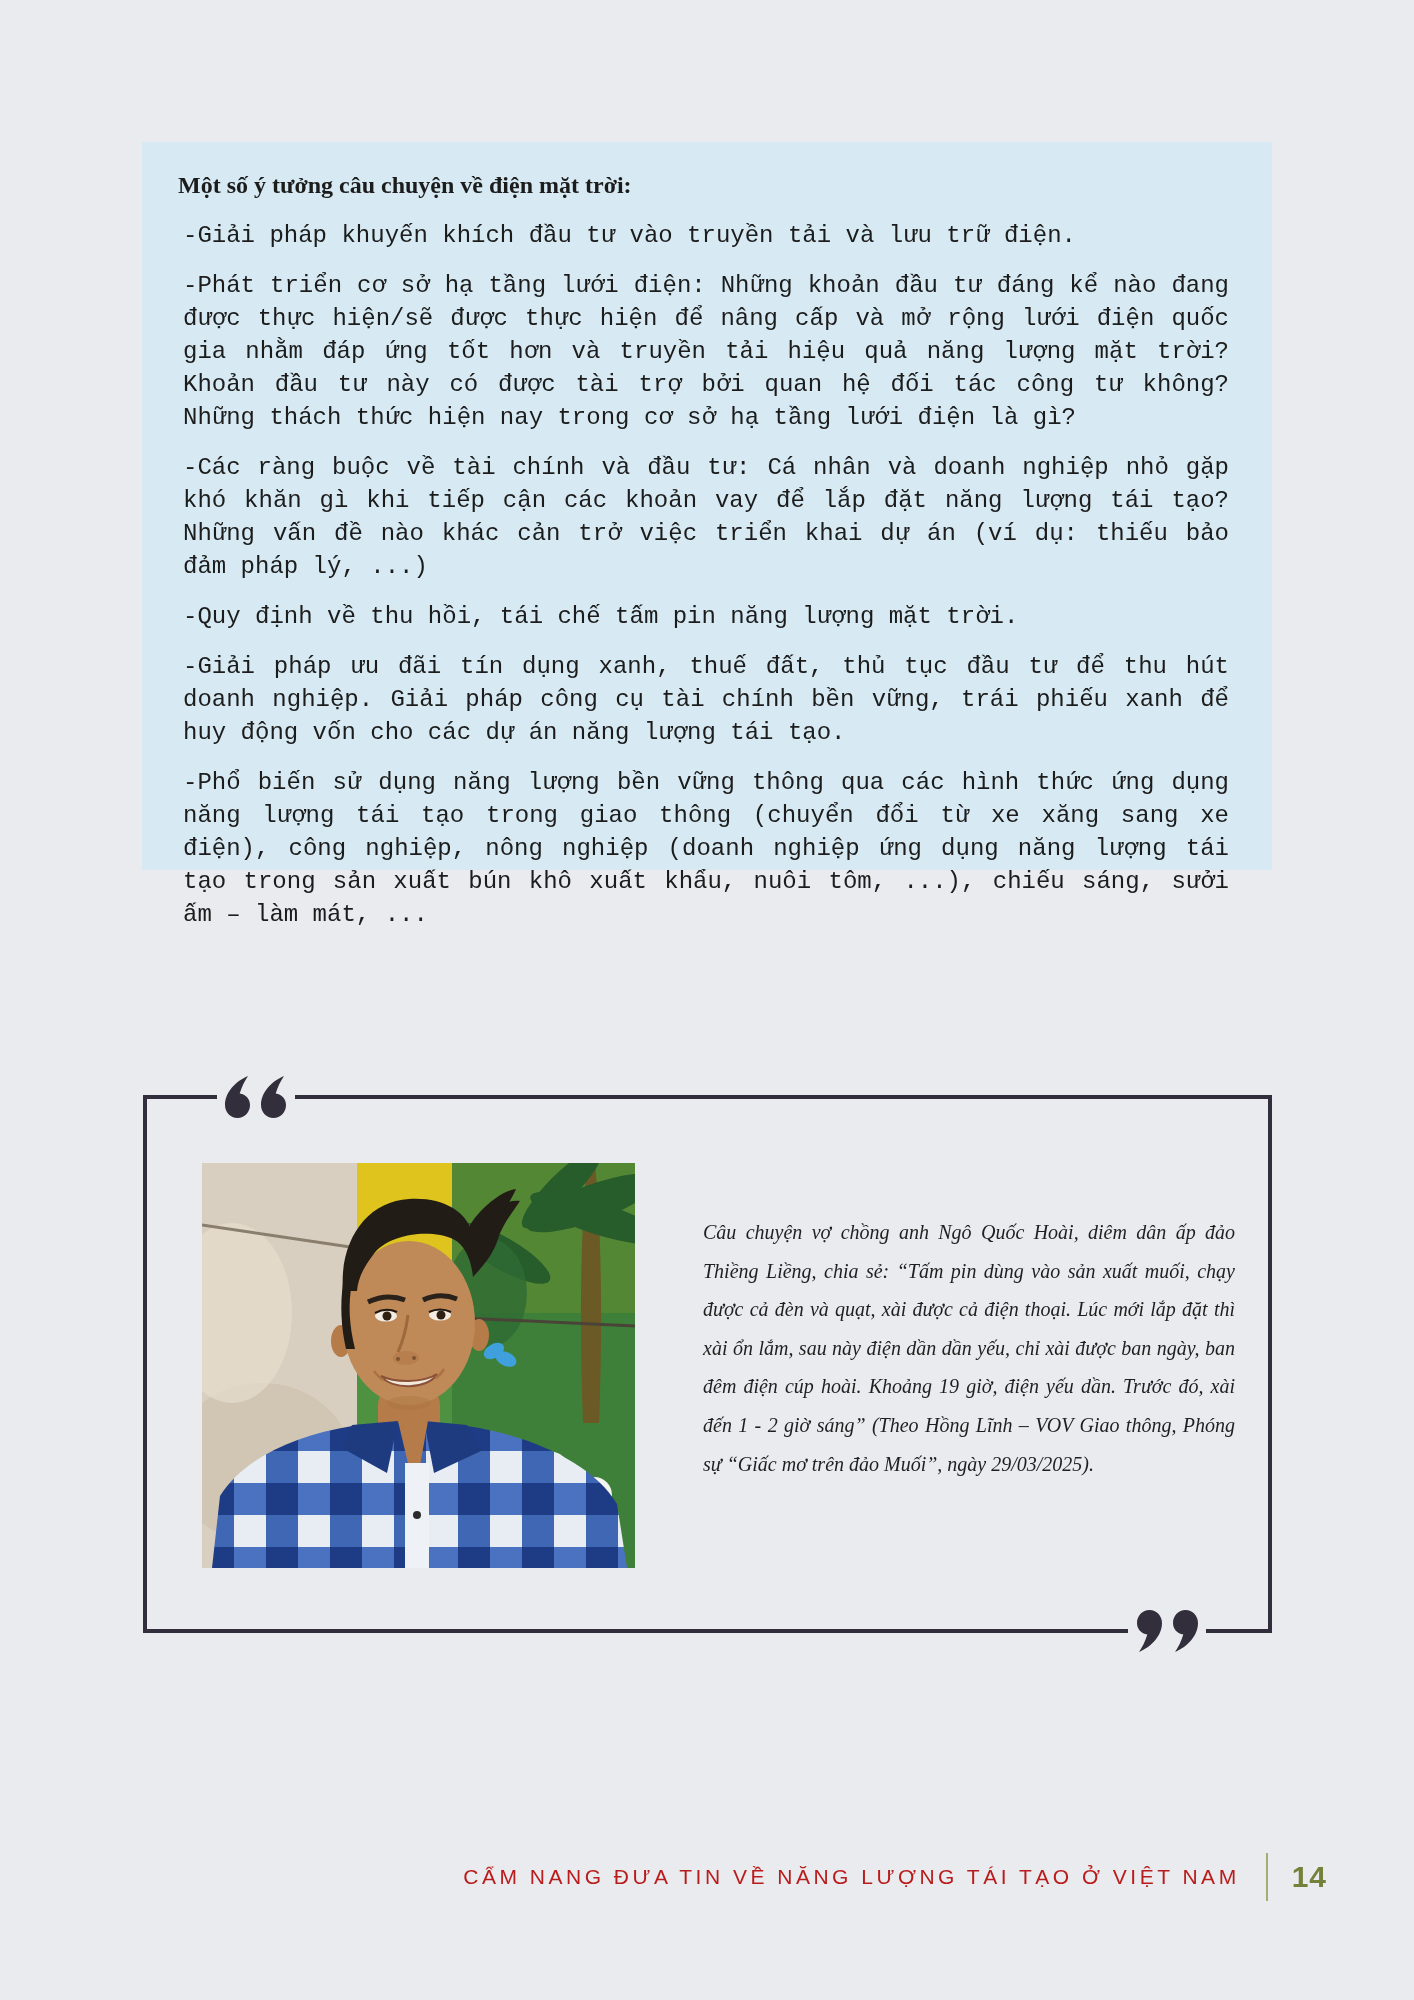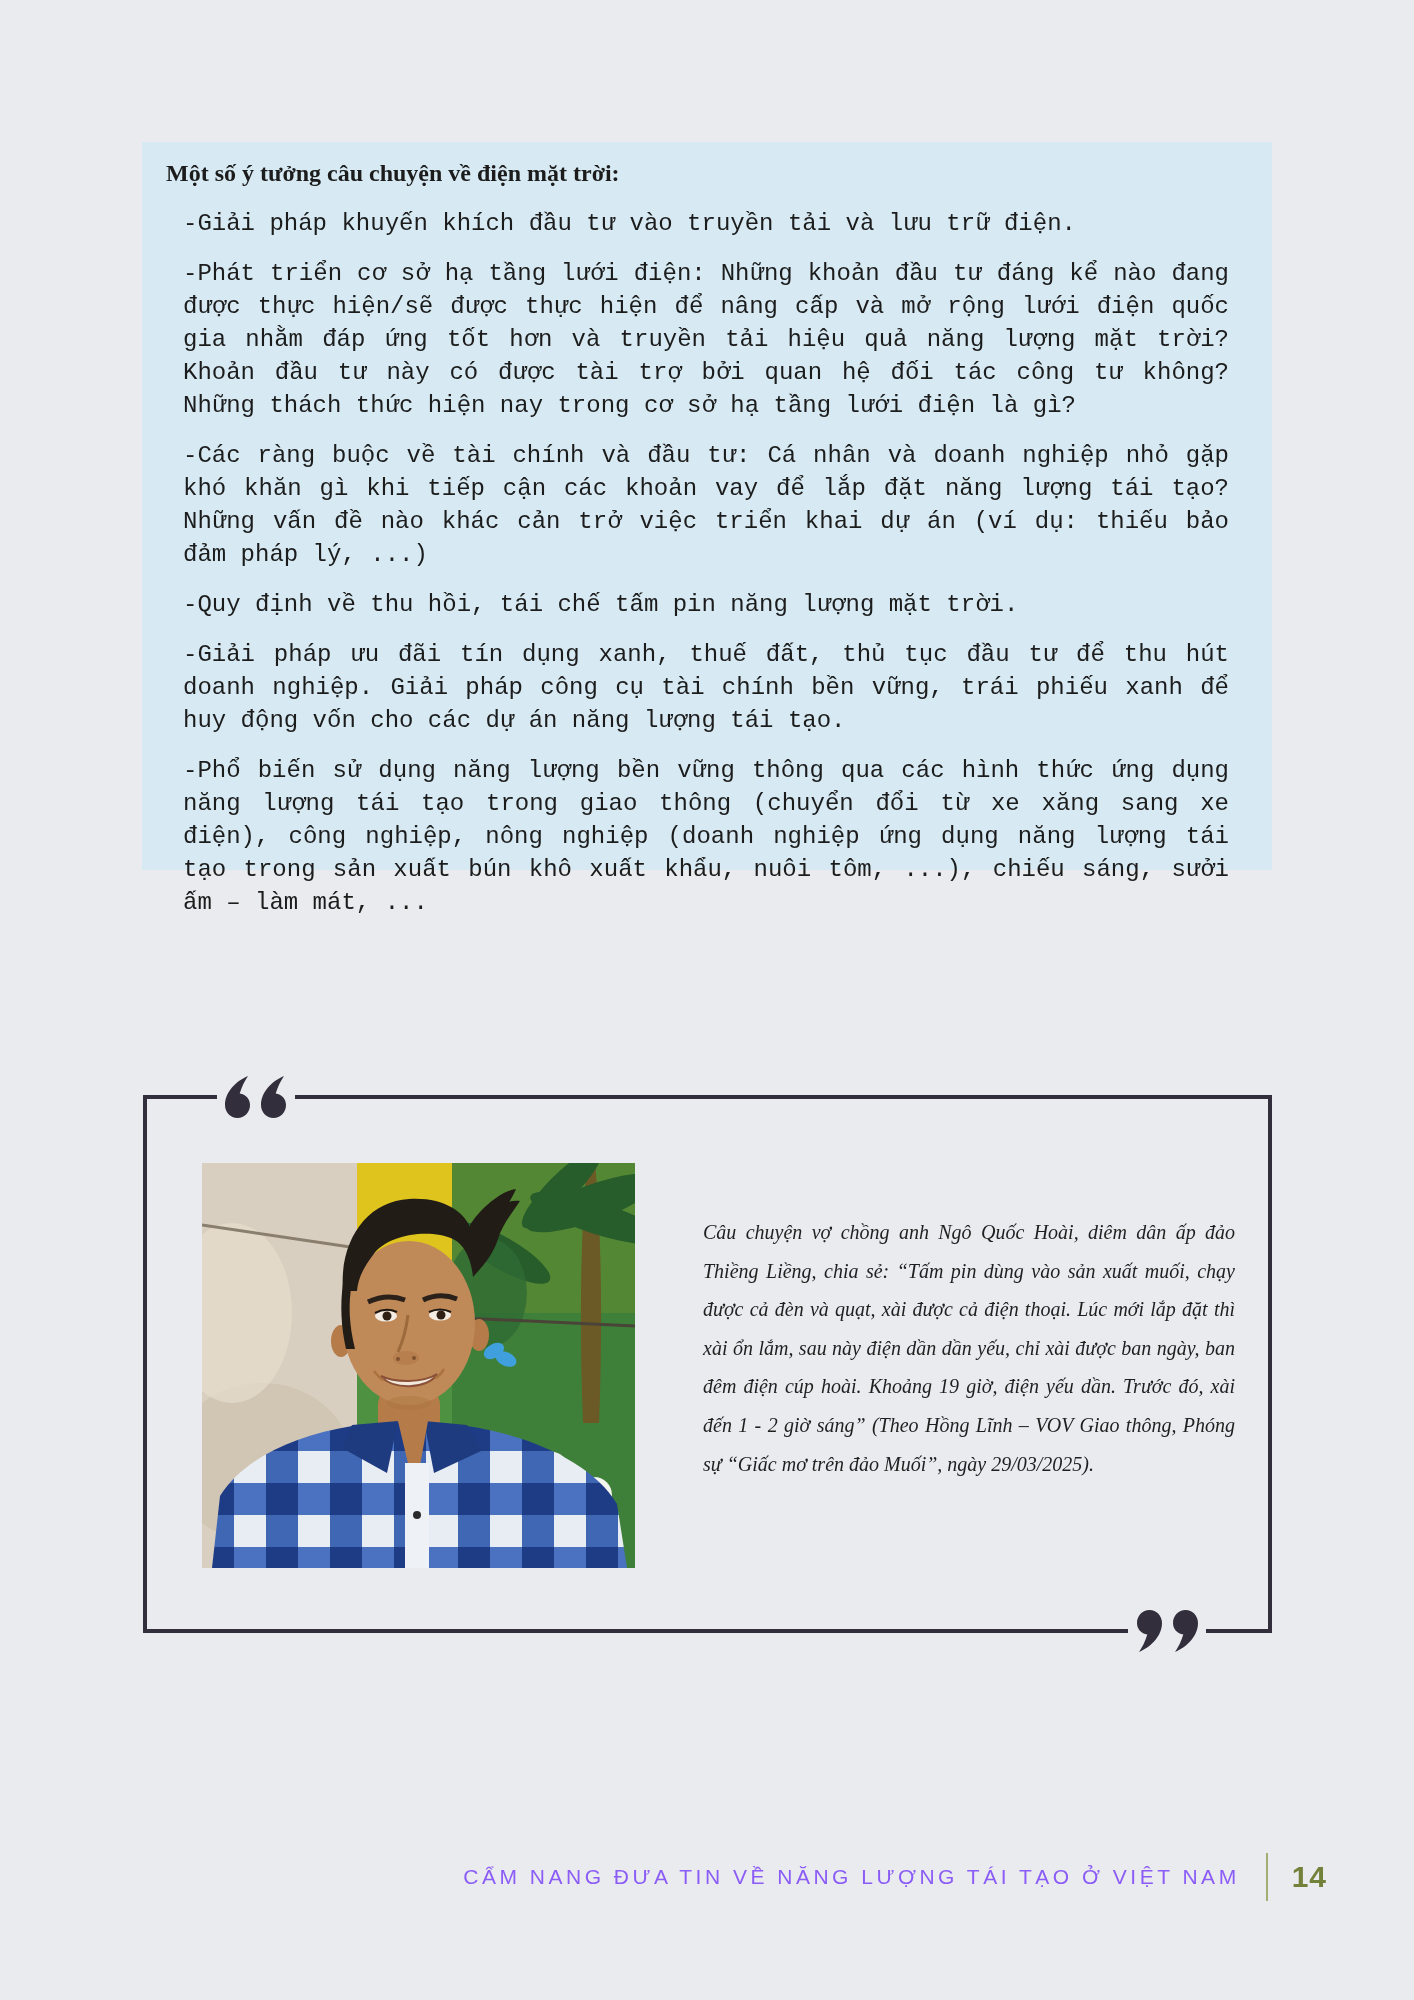--- a/index.html
+++ b/index.html
@@ -13,21 +13,21 @@
   
   .idea-box{
     position:absolute;left:142px;top:142px;
     width:1130px;height:728px;
     background:#d7eaf3;
     box-sizing:border-box;
     padding:15px 26px 0 24px;
     color:#1c1c1c;
   }
   .idea-heading{
-    margin:0;font-weight:bold;font-size:24px;line-height:33px;
+    margin:12px;font-weight:bold;font-size:24px;line-height:33px;
   }
   .idea-item{
     margin:17px;font-size:24px;line-height:33px;text-align:justify;font-family:Liberation Mono, monospace;
   }
   
   .quote-frame{
     position:absolute;left:143px;top:1095px;
     width:1129px;height:538px;
     box-sizing:border-box;
     border:4px solid #332e3c;
@@ -53,21 +53,21 @@
     font-style:italic;font-size:20px;line-height:38.6px;
     text-align:justify;color:#1f1f1f;
   }
   
   .footer{
     position:absolute;top:1853px;right:87px;
     display:flex;align-items:center;
     font-family:"Liberation Sans", sans-serif;
   }
   .footer-title{
-    color:#8b5cf6;font-size:21px;letter-spacing:3.5px;
+    color:#b91c1c;font-size:21px;letter-spacing:3.5px;
     white-space:nowrap;
   }
   .footer-sep{
     width:2px;height:48px;background:#a4ae72;margin:0 24px 0 26px;
   }
   .footer-num{
     color:#72823b;font-size:30px;font-weight:600;letter-spacing:1px;
   }
 </style>
 </head>

